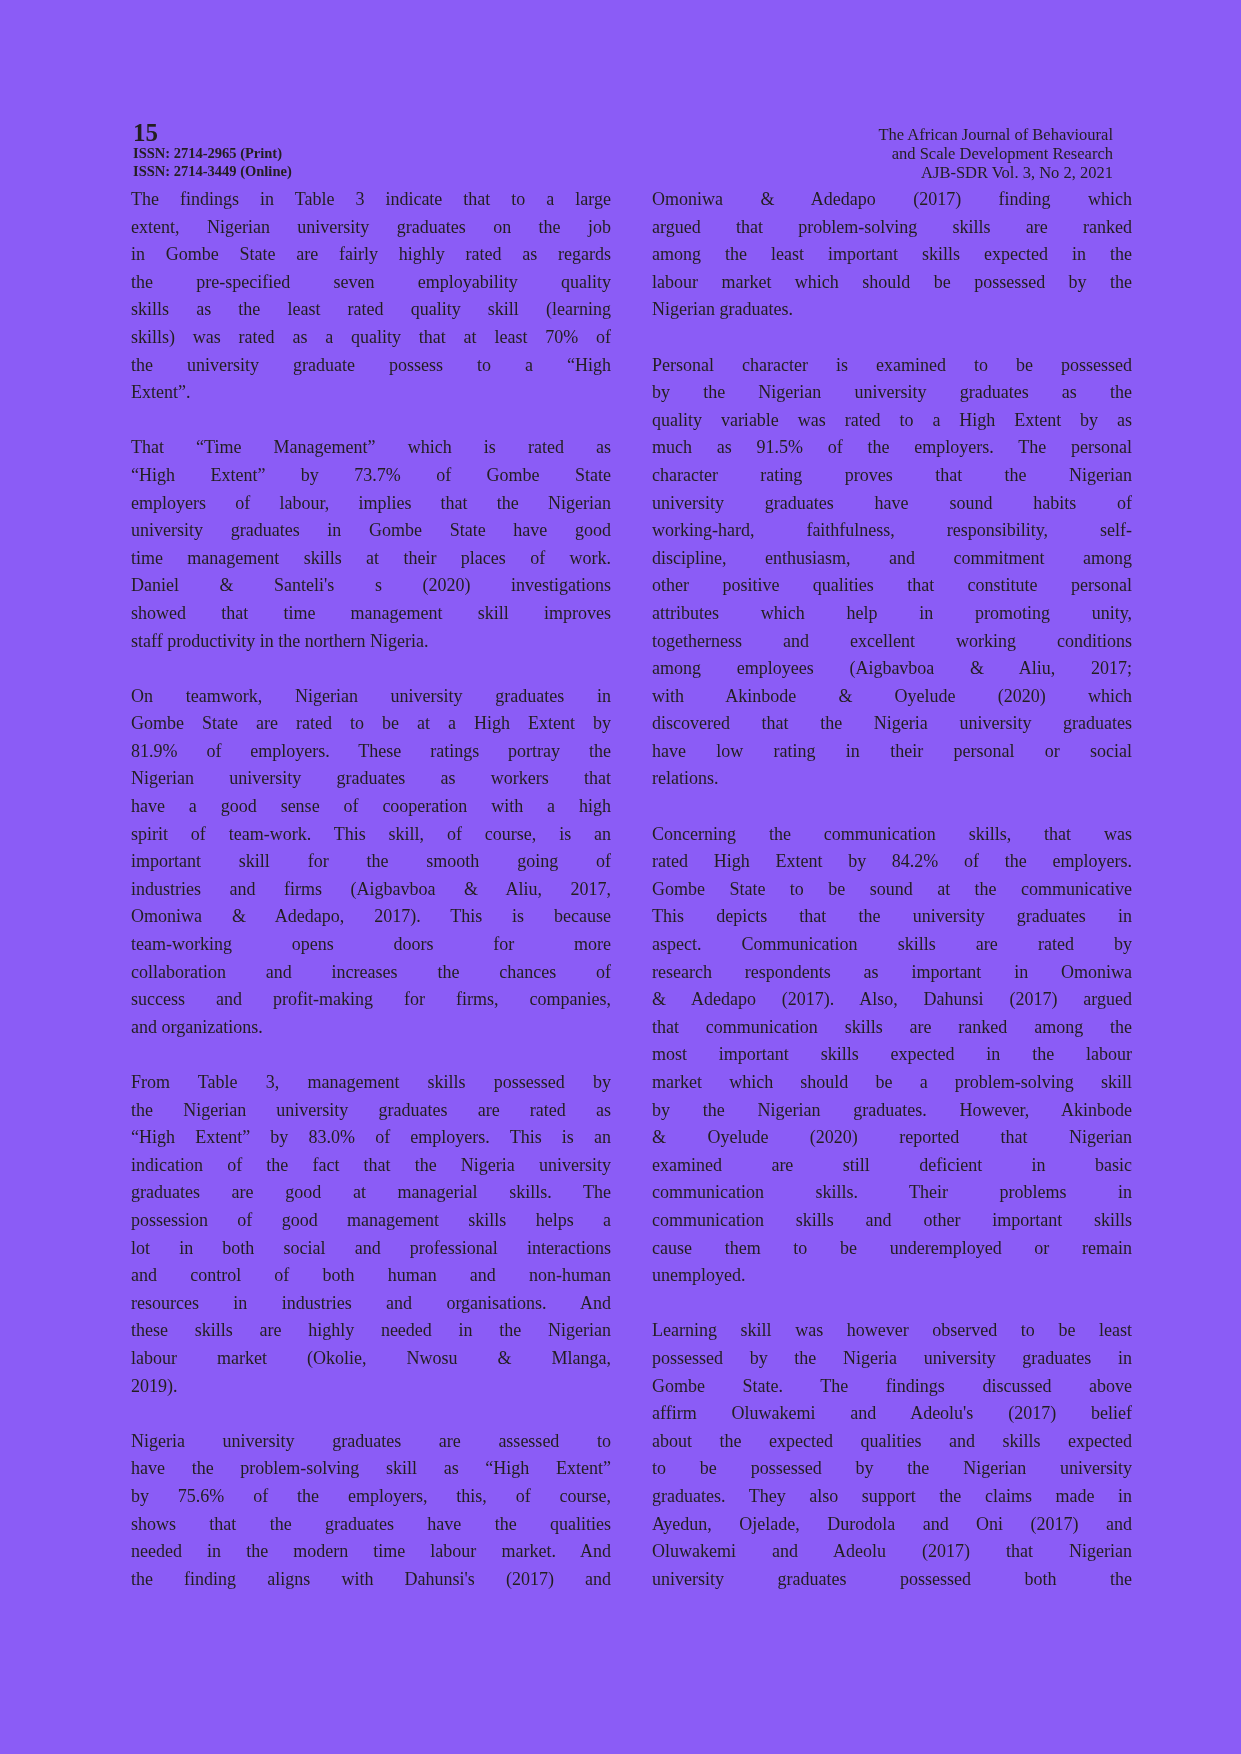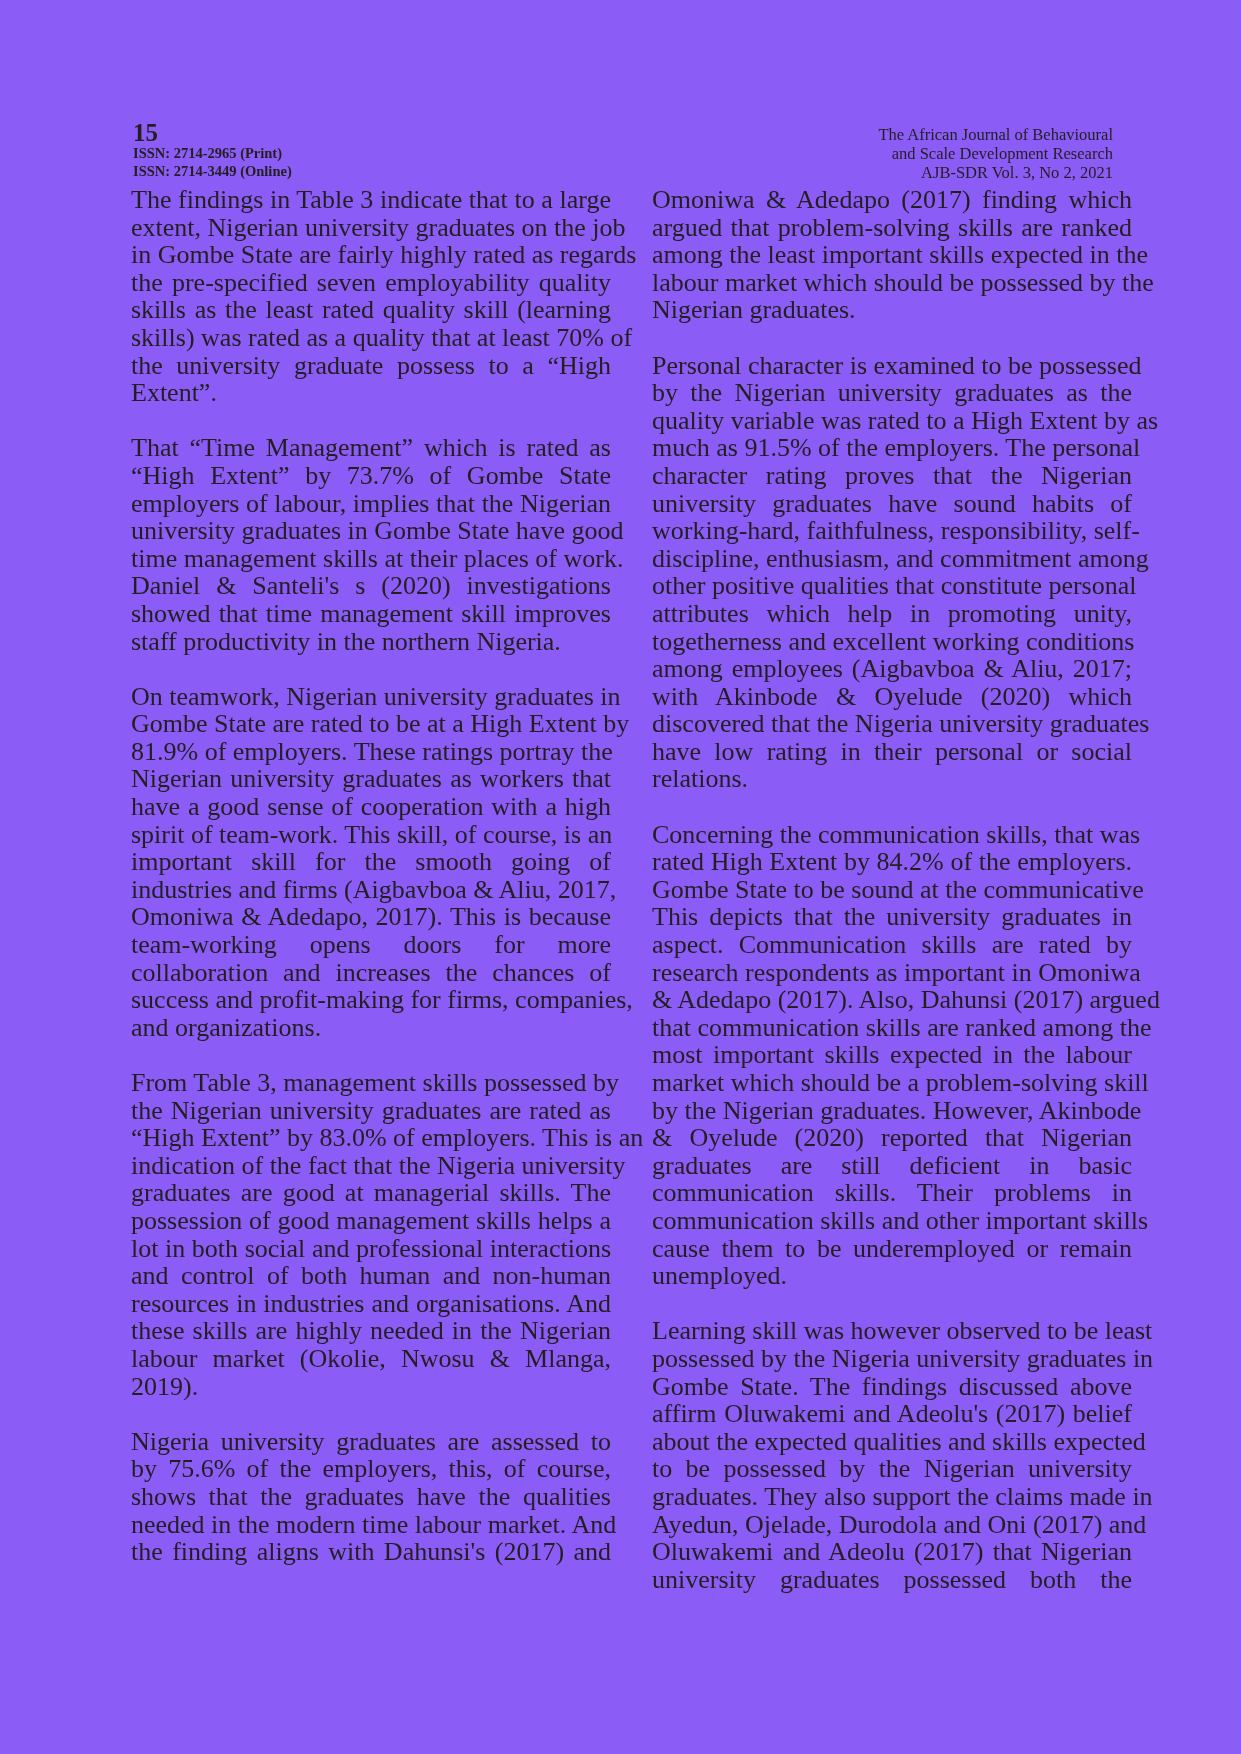--- a/index.html
+++ b/index.html
@@ -4,21 +4,21 @@
   <style>
     html, body { margin: 0; padding: 0; background: #ffffff; }
     body { width: 1241px; height: 1754px; position: relative; overflow: hidden; }
     .page { position: absolute; left: 0; top: 0; width: 1241px; height: 1754px; background: #8b5cf6; color: #231f20; }
     .pagenum { position: absolute; left: 133px; top: 122px; font-family: "Liberation Serif", serif; font-weight: bold; font-size: 25px; line-height: 22px; color: #231f20; }
     .issn { position: absolute; left: 133px; font-family: "Liberation Serif", serif; font-weight: bold; font-size: 14.5px; line-height: 16px; color: #231f20; white-space: nowrap; }
     .issn.p { top: 145px; }
     .issn.o { top: 163px; }
     .jhead { position: absolute; right: 128px; top: 125px; text-align: right; font-family: "Liberation Serif", serif; font-size: 16.5px; line-height: 19px; color: #231f20; }
     .jhead div { white-space: nowrap; }
-    .col { position: absolute; width: 480px; font-family: "Liberation Serif", serif; font-size: 26px; line-height: 27.6px; color: #231f20; }
+    .col { position: absolute; width: 480px; font-family: "Liberation Serif", serif; font-size: 18px; line-height: 27.6px; color: #231f20; }
     .col.left { left: 131px; top: 186px; }
     .col.right { left: 652px; top: 186px; width: 480px; }
     .para { margin: 0 0 27.6px 0; text-align: justify; text-align-last: left; hyphens: none; }
     .line { display: block; text-align: justify; text-align-last: justify; white-space: nowrap; height: 27.6px; overflow: visible; }
     .line.last { text-align-last: left; }
   </style>
 </head>
 <body>
 
 <div class="page">
@@ -77,20 +77,21 @@
         <span class="line">possession of good management skills helps a</span>
         <span class="line">lot in both social and professional interactions</span>
         <span class="line">and control of both human and non-human</span>
         <span class="line">resources in industries and organisations. And</span>
         <span class="line">these skills are highly needed in the Nigerian</span>
         <span class="line">labour market (Okolie, Nwosu &amp; Mlanga,</span>
         <span class="line last">2019).</span>
       </div>
       <div class="para">
         <span class="line">Nigeria university graduates are assessed to</span>
+        <span class="line">have the problem-solving skill as “High Extent”</span>
         <span class="line">by 75.6% of the employers, this, of course,</span>
         <span class="line">shows that the graduates have the qualities</span>
         <span class="line">needed in the modern time labour market. And</span>
         <span class="line">the finding aligns with Dahunsi's (2017) and</span>
       </div>
     </div>
   <div class="col right" id="col-right">
       <div class="para">
         <span class="line">Omoniwa &amp; Adedapo (2017) finding which</span>
         <span class="line">argued that problem-solving skills are ranked</span>
@@ -122,21 +123,21 @@
         <span class="line">Gombe State to be sound at the communicative</span>
         <span class="line">This depicts that the university graduates in</span>
         <span class="line">aspect. Communication skills are rated by</span>
         <span class="line">research respondents as important in Omoniwa</span>
         <span class="line">&amp; Adedapo (2017). Also, Dahunsi (2017) argued</span>
         <span class="line">that communication skills are ranked among the</span>
         <span class="line">most important skills expected in the labour</span>
         <span class="line">market which should be a problem-solving skill</span>
         <span class="line">by the Nigerian graduates. However, Akinbode</span>
         <span class="line">&amp; Oyelude (2020) reported that Nigerian</span>
-        <span class="line">graduates are still deficient in basic</span>
+        <span class="line">examined are still deficient in basic</span>
         <span class="line">communication skills. Their problems in</span>
         <span class="line">communication skills and other important skills</span>
         <span class="line">cause them to be underemployed or remain</span>
         <span class="line last">unemployed.</span>
       </div>
       <div class="para">
         <span class="line">Learning skill was however observed to be least</span>
         <span class="line">possessed by the Nigeria university graduates in</span>
         <span class="line">Gombe State. The findings discussed above</span>
         <span class="line">affirm Oluwakemi and Adeolu's (2017) belief</span>

